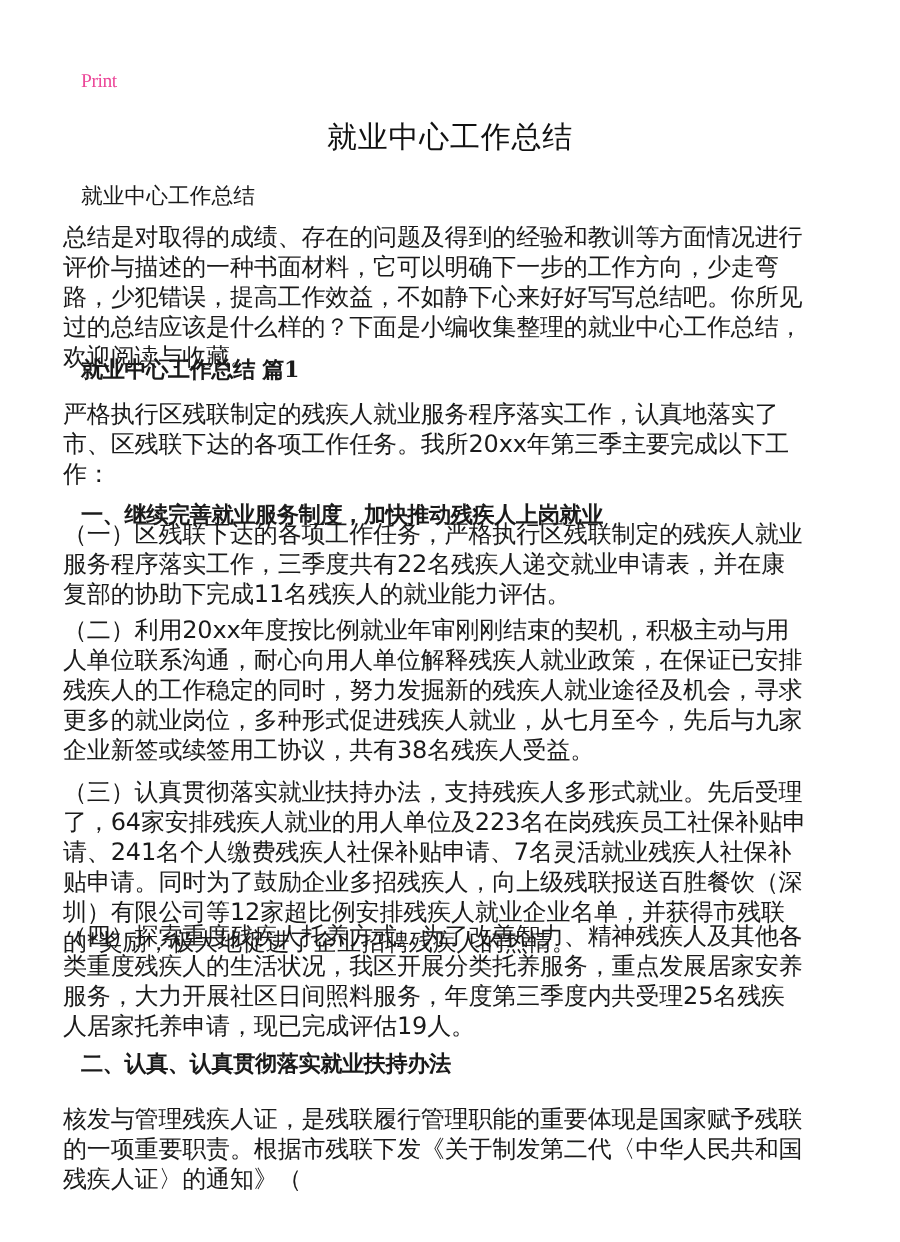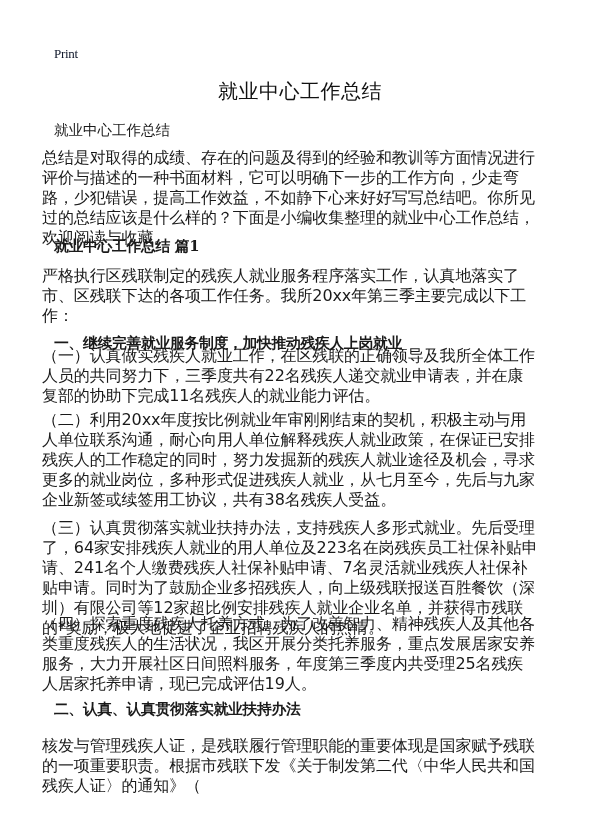--- a/index.html
+++ b/index.html
@@ -1,19 +1,19 @@
 <!DOCTYPE html>
 <html><head>
 <meta charset="utf-8">
 <style>
   html, body { margin: 0; padding: 0; background: #ffffff; }
   body { width: 600px; height: 828px; overflow: hidden; position: relative;
          font-family: "DejaVu Sans", "Liberation Sans", sans-serif; color: #1a1a1a; }
   .print { position: absolute; left: 54px; top: 46px; font-family: "Liberation Serif", "DejaVu Serif", serif;
-           font-size: 13px; color: #0f172a; letter-spacing: -0.3px; }
+           font-size: 13px; color: #ec4899; letter-spacing: -0.3px; }
   .title { position: absolute; left: 0; width: 600px; top: 78px; text-align: center;
            font-size: 20px; color: #111; letter-spacing: 0.5px; }
   .subtitle { position: absolute; left: 54px; top: 121px; font-size: 14.5px; }
   .para { position: absolute; left: 42px; width: 496px; font-size: 16px; line-height: 20px;
           letter-spacing: -0.1px; word-break: break-all; }
   .heading { position: absolute; left: 54px; font-size: 14.8px; font-weight: bold;
              font-family: "DejaVu Serif", "Liberation Serif", serif; letter-spacing: -0.3px; }
 </style>
 </head>
 <body>
@@ -23,20 +23,20 @@
 <div class="subtitle">就业中心工作总结</div>
 
 <div class="para" style="top:148px">总结是对取得的成绩、存在的问题及得到的经验和教训等方面情况进行评价与描述的一种书面材料，它可以明确下一步的工作方向，少走弯路，少犯错误，提高工作效益，不如静下心来好好写写总结吧。你所见过的总结应该是什么样的？下面是小编收集整理的就业中心工作总结，欢迎阅读与收藏。</div>
 
 <div class="heading" style="top:237px">就业中心工作总结 篇1</div>
 
 <div class="para" style="top:266px">严格执行区残联制定的残疾人就业服务程序落实工作，认真地落实了市、区残联下达的各项工作任务。我所20xx年第三季主要完成以下工作：</div>
 
 <div class="heading" style="top:334px">一、继续完善就业服务制度，加快推动残疾人上岗就业</div>
 
-<div class="para" style="top:346px">（一）认真做实残疾人就业工作，在区残联的正确领导及我所全体工作人员的共同努力下，三季度共有22名残疾人递交就业申请表，并在康复部的协助下完成11名残疾人的就业能力评估。</div>
+<div class="para" style="top:346px">（一）区残联下达的各项工作任务，严格执行区残联制定的残疾人就业服务程序落实工作，三季度共有22名残疾人递交就业申请表，并在康复部的协助下完成11名残疾人的就业能力评估。</div>
 <div class="para" style="top:410px">（二）利用20xx年度按比例就业年审刚刚结束的契机，积极主动与用人单位联系沟通，耐心向用人单位解释残疾人就业政策，在保证已安排残疾人的工作稳定的同时，努力发掘新的残疾人就业途径及机会，寻求更多的就业岗位，多种形式促进残疾人就业，从七月至今，先后与九家企业新签或续签用工协议，共有38名残疾人受益。</div>
 <div class="para" style="top:518px">（三）认真贯彻落实就业扶持办法，支持残疾人多形式就业。先后受理了，64家安排残疾人就业的用人单位及223名在岗残疾员工社保补贴申请、241名个人缴费残疾人社保补贴申请、7名灵活就业残疾人社保补贴申请。同时为了鼓励企业多招残疾人，向上级残联报送百胜餐饮（深圳）有限公司等12家超比例安排残疾人就业企业名单，并获得市残联的*奖励，极大地促进了企业招聘残疾人的热情。</div>
 <div class="para" style="top:614px">（四）探索重度残疾人托养方式。为了改善智力、精神残疾人及其他各类重度残疾人的生活状况，我区开展分类托养服务，重点发展居家安养服务，大力开展社区日间照料服务，年度第三季度内共受理25名残疾人居家托养申请，现已完成评估19人。</div>
 
 <div class="heading" style="top:700px">二、认真、认真贯彻落实就业扶持办法</div>
 
 <div class="para" style="top:736px">核发与管理残疾人证，是残联履行管理职能的重要体现是国家赋予残联的一项重要职责。根据市残联下发《关于制发第二代〈中华人民共和国残疾人证〉的通知》（</div>
 
 </body></html>

